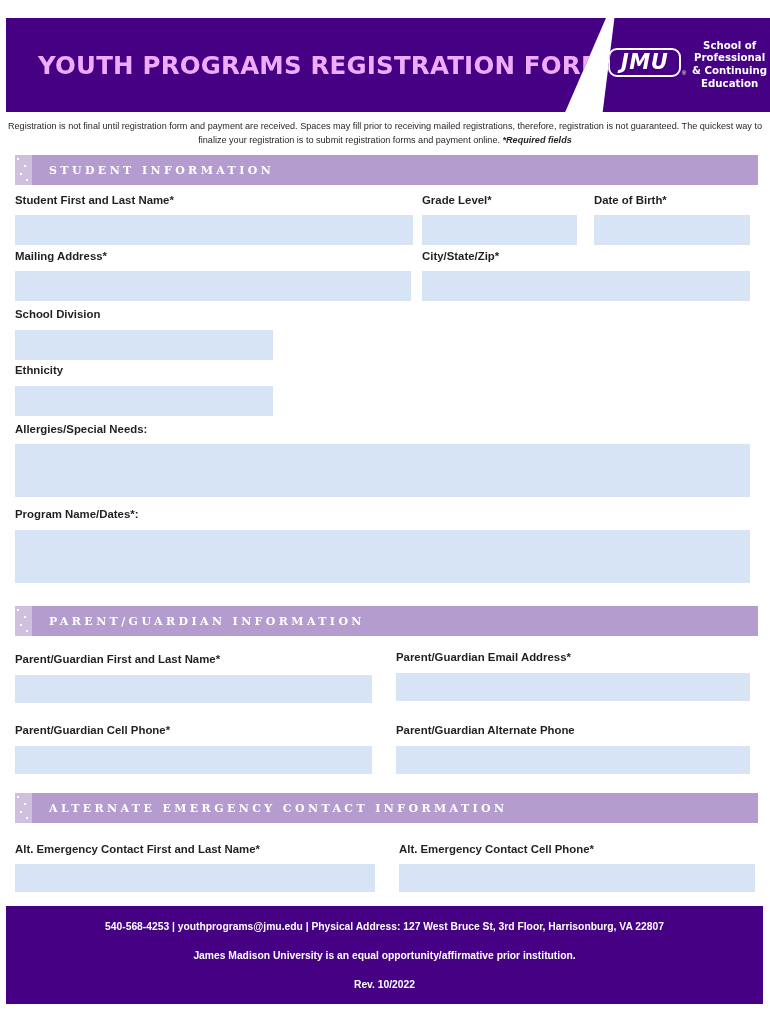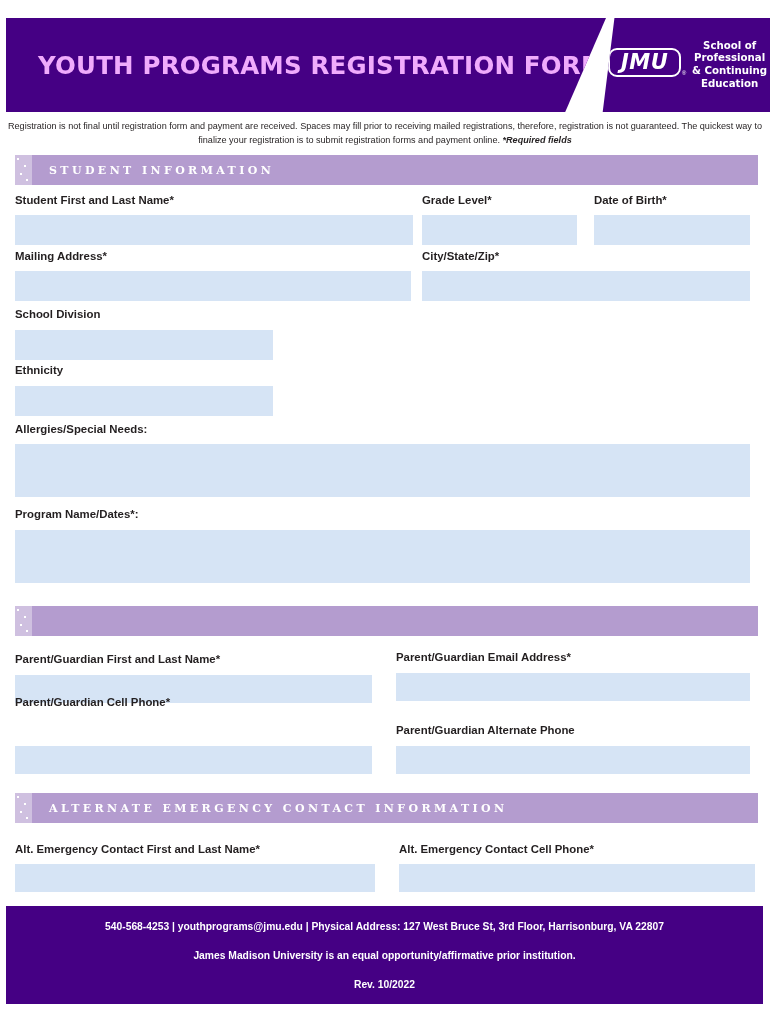--- a/index.html
+++ b/index.html
@@ -189,29 +189,30 @@
 
 
   <div class="lbl" style="left:15px; top:423px;">Allergies/Special Needs:</div>
   <div class="fld" style="left:15px; top:444px; width:735px; height:53px;"></div>
 
   <div class="lbl" style="left:15px; top:508px;">Program Name/Dates*:</div>
   <div class="fld" style="left:15px; top:530px; width:735px; height:53px;"></div>
 
   <div class="section-bar" style="top:606px;">
     <div class="strip"></div>
+    <div class="title">PARENT/GUARDIAN INFORMATION</div>
   </div>
 
   <div class="lbl" style="left:15px; top:653px;">Parent/Guardian First and Last Name*</div>
   <div class="fld" style="left:15px; top:675px; width:357px; height:28px;"></div>
 
   <div class="lbl" style="left:396px; top:651px;">Parent/Guardian Email Address*</div>
   <div class="fld" style="left:396px; top:673px; width:354px; height:28px;"></div>
 
-  <div class="lbl" style="left:15px; top:696px;">Parent/Guardian Cell Phone*</div>
+  <div class="lbl" style="left:15px; top:724px;">Parent/Guardian Cell Phone*</div>
   <div class="fld" style="left:15px; top:746px; width:357px; height:28px;"></div>
 
   <div class="lbl" style="left:396px; top:724px;">Parent/Guardian Alternate Phone</div>
   <div class="fld" style="left:396px; top:746px; width:354px; height:28px;"></div>
 
   <div class="section-bar" style="top:793px;">
     <div class="strip"></div>
     <div class="title">ALTERNATE EMERGENCY CONTACT INFORMATION</div>
   </div>
 

